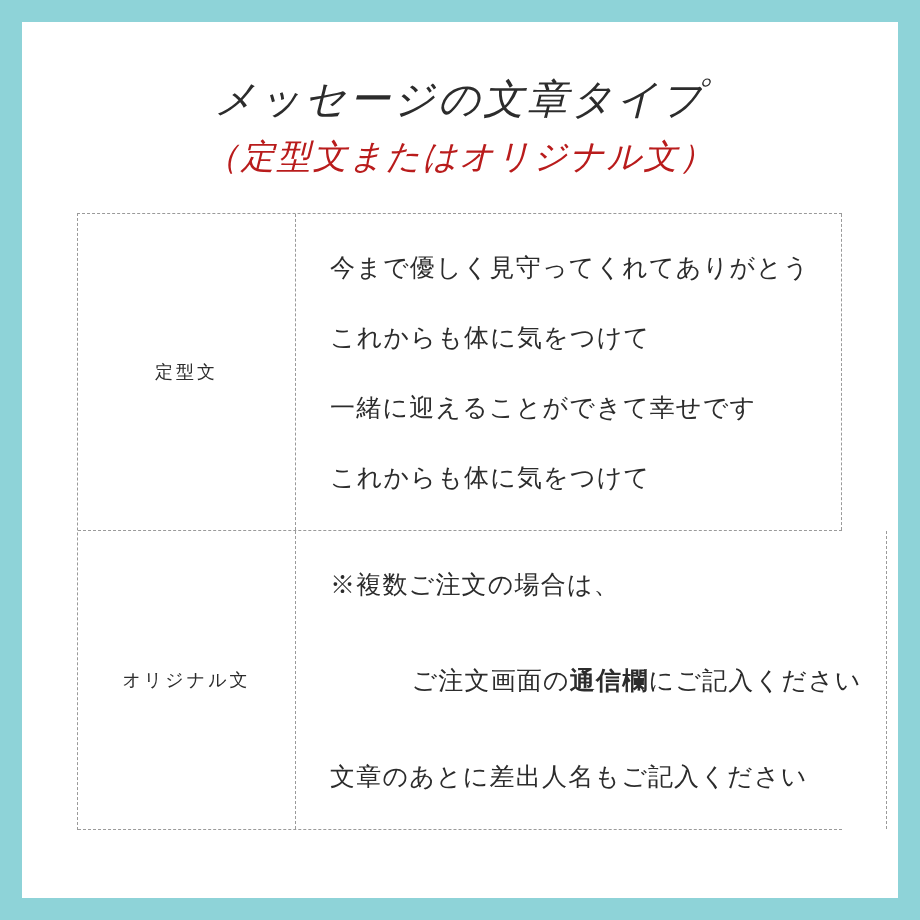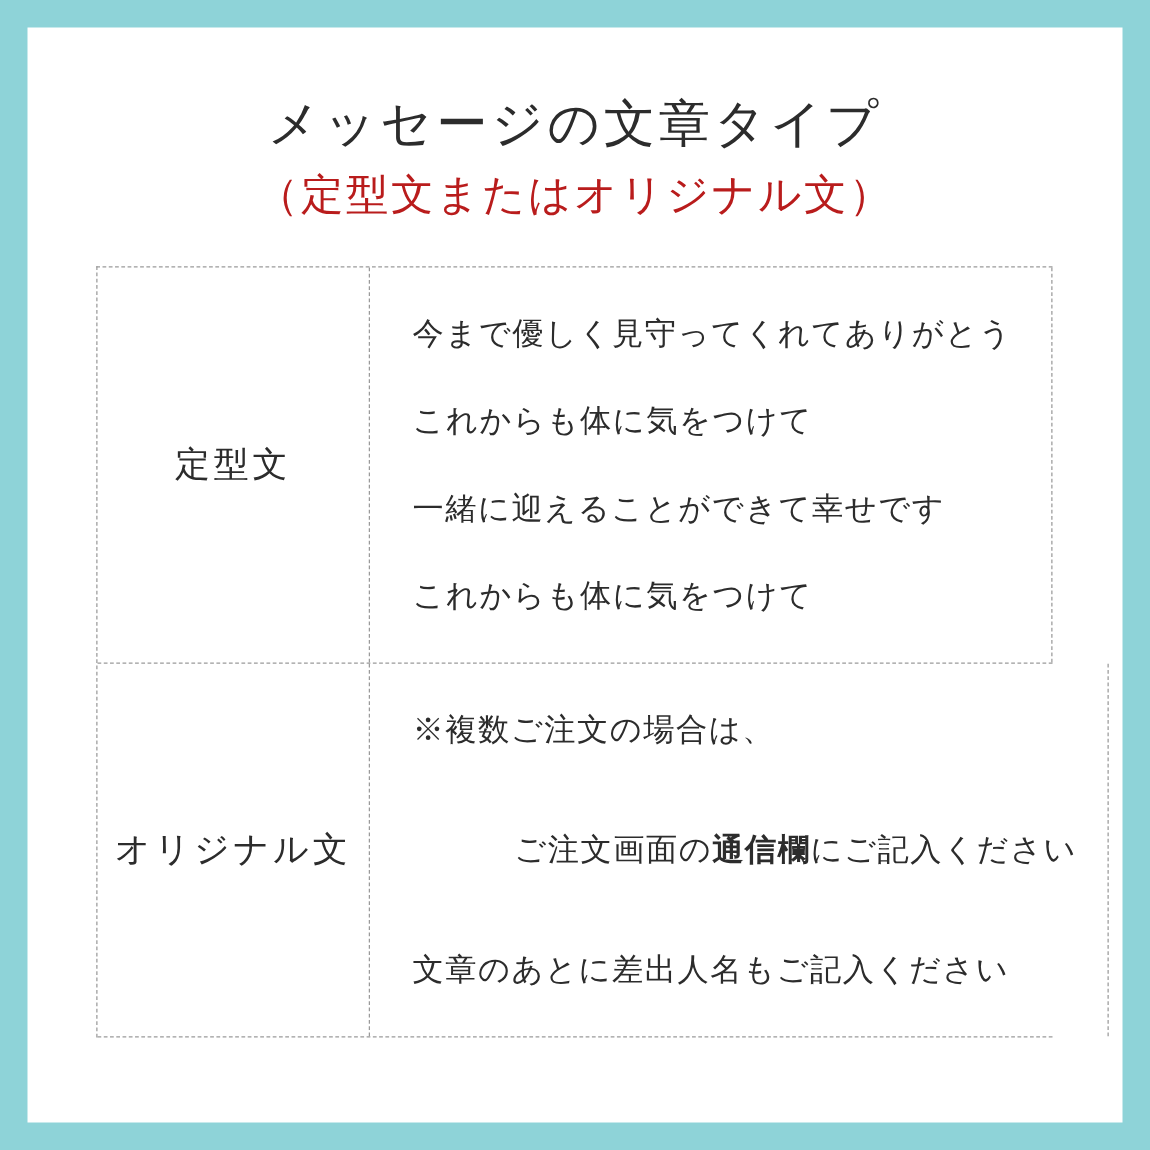--- a/index.html
+++ b/index.html
@@ -21,20 +21,21 @@
     height: 876px;
     background: #ffffff;
     box-sizing: border-box;
   }
   .title-block {
     position: absolute;
     left: 0;
     top: 50px;
     width: 100%;
     text-align: center;
+    font-style: italic;
   }
   .title-main {
     font-size: 41px;
     color: #2c2c2c;
     letter-spacing: 3px;
     line-height: 1.35;
     font-weight: 400;
   }
   .title-sub {
     font-size: 34px;
@@ -60,21 +61,21 @@
   }
   .cell-label {
     width: 218px;
     flex: 0 0 218px;
     border-right: 1px dashed #9a9a9a;
     display: flex;
     align-items: center;
     justify-content: center;
     box-sizing: border-box;
     color: #2c2c2c;
-    font-size: 28px;
+    font-size: 18px;
     letter-spacing: 3px;
   }
   .cell-body {
     flex: 1 1 auto;
     border-right: 1px dashed #9a9a9a;
     box-sizing: border-box;
     padding: 30px 24px 30px 34px;
     display: flex;
     flex-direction: column;
     justify-content: space-between;

